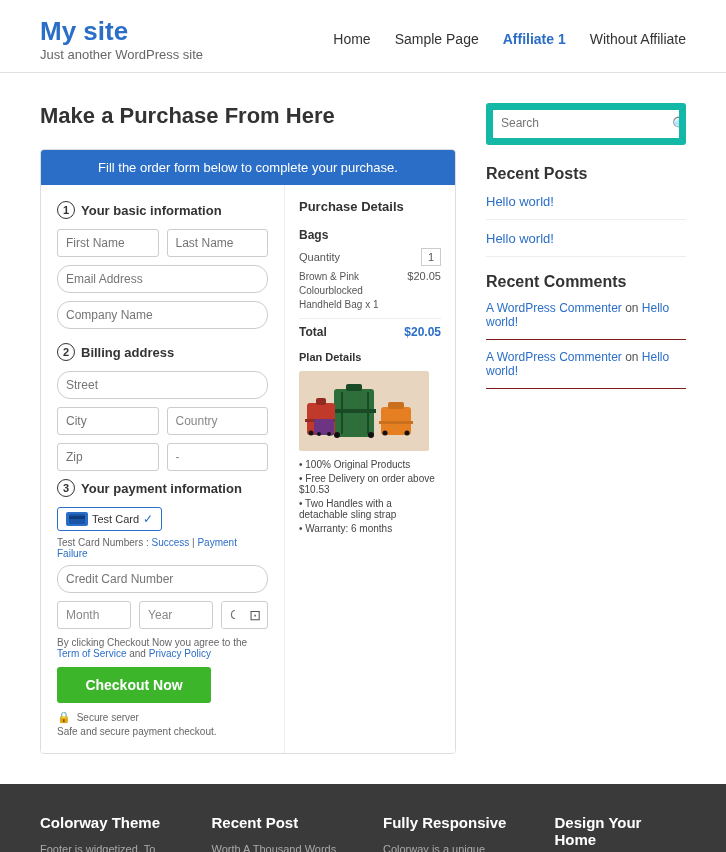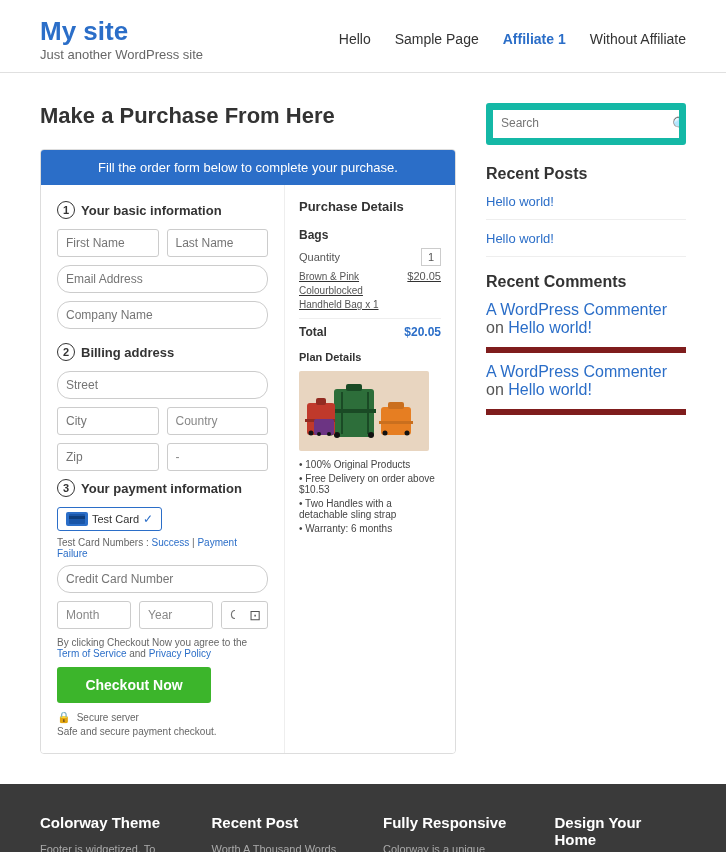--- a/index.html
+++ b/index.html
@@ -64,21 +64,21 @@
 
     
     .search-box { display: flex; align-items: flex-start; border: 7px solid #14b8a6; border-radius: 3px; overflow: hidden; margin-bottom: 20px; }
     .search-input { flex: 1; padding: 6px 8px; border: none; font-size: 12px; color: #aaa; outline: none; }
     .search-btn { padding: 6px 8px; background: #fff; border: none; cursor: pointer; color: #555; }
 
     .sidebar-section-title { font-size: 16px; font-weight: 700; margin-bottom: 10px; }
     .sidebar-post { margin-bottom: 10px; padding-bottom: 10px; border-bottom: 1px solid #eee; }
     .sidebar-post a { color: #2b6ec8; text-decoration: none; font-size: 13px; }
 
-    .comment-item { margin-bottom: 10px; padding-bottom: 10px; border-bottom: 6px solid #7f1d1d; font-size: 16px; color: #555; }
+    .comment-item { margin-bottom: 10px; padding-bottom: 10px; border-bottom: 1px solid #7f1d1d; font-size: 12px; color: #555; }
     .comment-item a { color: #2b6ec8; text-decoration: none; }
 
     
     .footer-main { background: #3a3a3a; color: #ccc; padding: 30px 40px; display: flex; gap: 40px; }
     .footer-col { flex: 1; }
     .footer-col h3 { font-size: 15px; font-weight: 700; color: #fff; margin-bottom: 10px; }
     .footer-col p { font-size: 11px; line-height: 1.6; color: #aaa; }
     .footer-col a { color: #aaa; text-decoration: none; }
 
     
@@ -87,21 +87,21 @@
 </head>
 <body>
 
 <header>
   <div style="display:flex; align-items:center; justify-content:space-between; padding:16px 40px 10px; border-bottom:1px solid #e0e0e0;">
     <div class="site-title">
       <h1 style="font-size:26px;color:#2b6ec8;font-weight:700;">My site</h1>
       <p style="font-size:13px;color:#666;">Just another WordPress site</p>
     </div>
     <nav style="display:flex;gap:24px;align-items:center;">
-      <a href="#" style="text-decoration:none;font-size:14px;color:#333;">Hello</a>
+      <a href="#" style="text-decoration:none;font-size:14px;color:#333;">Home</a>
       <a href="#" style="text-decoration:none;font-size:14px;color:#333;">Sample Page</a>
       <a href="#" style="text-decoration:none;font-size:14px;color:#2b6ec8;font-weight:700;">Affiliate 1</a>
       <a href="#" style="text-decoration:none;font-size:14px;color:#333;">Without Affiliate</a>
     </nav>
   </div>
 </header>
 
 <div class="main-content">
 
   <div class="left-col">
@@ -203,21 +203,21 @@
 
         <div class="form-right">
           <div class="purchase-title">Purchase Details</div>
           <div class="bags-label">Bags</div>
 
           <div class="detail-row">
             <span>Quantity</span>
             <span class="qty-box">1</span>
           </div>
 
-          <div style="display:flex;justify-content:space-between;margin-bottom:4px;text-decoration:underline;">
+          <div style="display:flex;justify-content:space-between;margin-bottom:4px;">
             <span class="product-name" style="font-size:10px;line-height:1.4;flex:1;">Brown &amp; Pink Colourblocked Handheld Bag x 1</span>
             <span class="product-price" style="font-size:11px;white-space:nowrap;margin-left:4px;">$20.05</span>
           </div>
 
           <div class="total-row">
             <span>Total</span>
             <span class="total-amount">$20.05</span>
           </div>
 
           <div class="plan-title">Plan Details</div>

